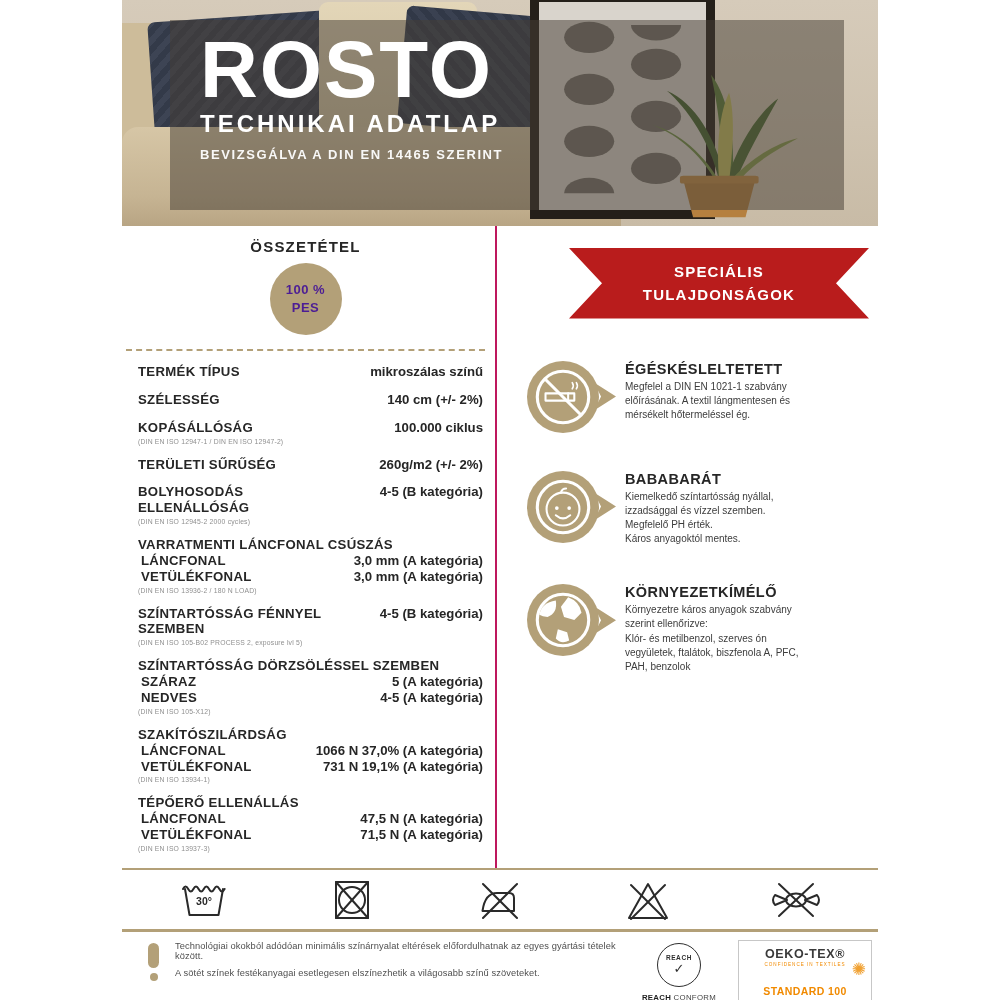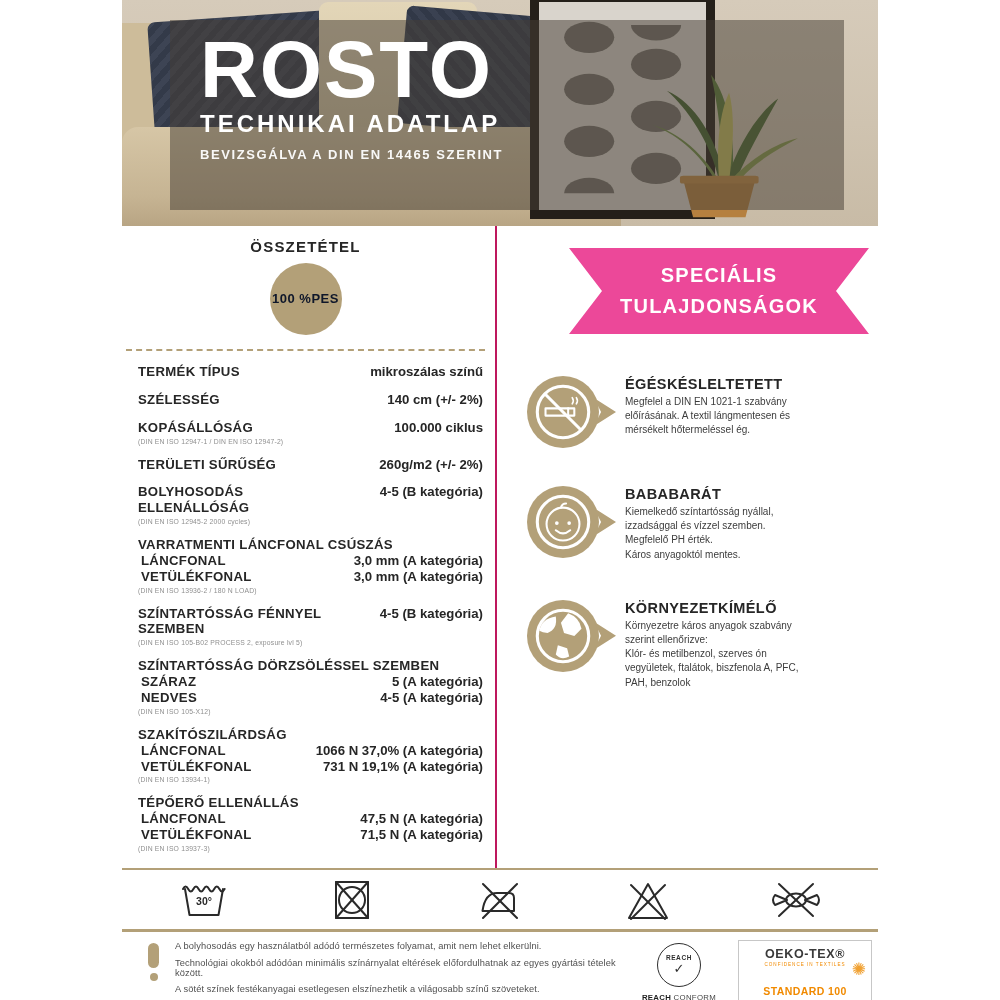--- a/index.html
+++ b/index.html
@@ -26,34 +26,34 @@
   .hero-title{font-size:80px;font-weight:800;line-height:1;letter-spacing:2px}
   .hero-sub{font-size:24px;font-weight:700;letter-spacing:3px;}
   .hero-tag{font-size:13px;font-weight:700;letter-spacing:1.6px;margin-top:9px;opacity:.95}
 
   
   .main{position:absolute;left:122px;top:226px;width:756px;height:642px;display:flex}
   .left-col{width:375px;border-right:2px solid #be185d;padding:0 10px 4px 4px}
   .comp-block{border-bottom:2px dashed #b3a078;padding:12px 6px 14px;text-align:center}
   .comp-title{font-size:15px;font-weight:700;letter-spacing:1.2px}
   .comp-badge{width:72px;height:72px;border-radius:50%;background:#b3a078;margin:8px auto 0;
-      display:flex;flex-direction:row;align-items:center;justify-content:center;color:#0f172a;font-weight:700;font-size:13px;line-height:1.35;letter-spacing:.5px}
+      display:flex;flex-direction:column;align-items:center;justify-content:center;color:#4c1d95;font-weight:700;font-size:13px;line-height:1.35;letter-spacing:.5px}
   .spec-list{padding:13px 2px 0 12px}
   .spec-group{margin-bottom:12px}
   .spec-row{display:flex;justify-content:space-between;align-items:flex-start;gap:8px;line-height:1.2}
   .spec-row.mid{align-items:flex-start}
   .lbl{font-size:13.2px;font-weight:700;letter-spacing:.3px;white-space:pre-line}
   .val{font-size:13.2px;font-weight:700;text-align:right;white-space:nowrap}
   .spec-row.sub .lbl{padding-left:3px}
   .note{font-size:6.8px;color:#8f8f8f;letter-spacing:.2px;margin-top:2px}
   .note:empty{display:none}
 
   .right-col{flex:1;padding:22px 8px 0 30px}
-  .ribbon{width:300px;margin-left:42px;background:#ec4899;color:#fff;text-align:center;
-      padding:12px 0;font-size:20px;font-weight:700;letter-spacing:1.2px;line-height:1.55;white-space:pre-line;
+  .ribbon{width:300px;margin-left:42px;background:#b91c1c;color:#fff;text-align:center;
+      padding:12px 0;font-size:15px;font-weight:700;letter-spacing:1.2px;line-height:1.55;white-space:pre-line;
       clip-path:polygon(0 0,100% 0,89% 50%,100% 100%,0 100%,11% 50%)}
   .features{margin-top:42px}
   .feature{display:flex;gap:26px;margin-bottom:38px}
   .f-icon{position:relative;width:72px;height:72px;flex:0 0 72px}
   .f-circle{width:72px;height:72px;border-radius:50%;background:#b3a078;display:flex;align-items:center;justify-content:center}
   .f-pointer{position:absolute;right:-17px;top:50%;transform:translateY(-50%);width:22px;height:28px;background:#b3a078;
       clip-path:polygon(0 0,100% 50%,0 100%,32% 50%)}
   .f-title{font-size:14.5px;font-weight:700;letter-spacing:.4px;margin-bottom:3px}
   .f-text{font-size:10px;color:#3c3c3c;line-height:1.42;white-space:pre-line}
 
@@ -382,21 +382,20 @@
       </svg>
     </div>
   </div>
 
   <footer class="footer">
     <div class="excl">
       <div class="bar"></div>
         <div class="dot"></div>
     </div>
     <div class="notes">
-      <div class="note-line">A bolyhosodás egy használatból adódó természetes folyamat, amit nem lehet elkerülni.</div>
       <div class="note-line">Technológiai okokból adódóan minimális színárnyalat eltérések előfordulhatnak az egyes gyártási tételek között.</div>
       <div class="note-line">A sötét színek festékanyagai esetlegesen elszínezhetik a világosabb színű szöveteket.</div>
     </div>
     <div class="badges">
       <div class="reach">
         <div class="reach-circle">
           <span class="reach-word">REACH</span>
           <span class="reach-check">✓</span>
         </div>
         <div class="reach-label"><b>REACH</b><span> CONFORM</span></div>

